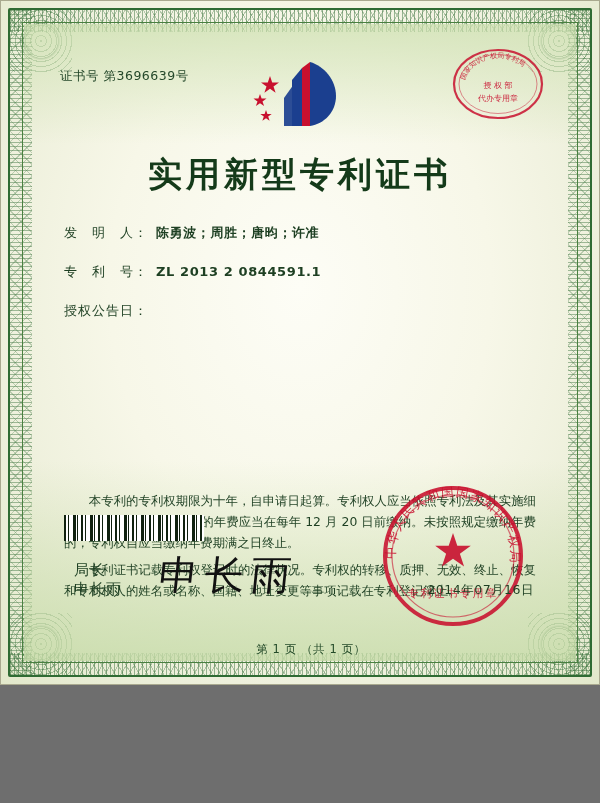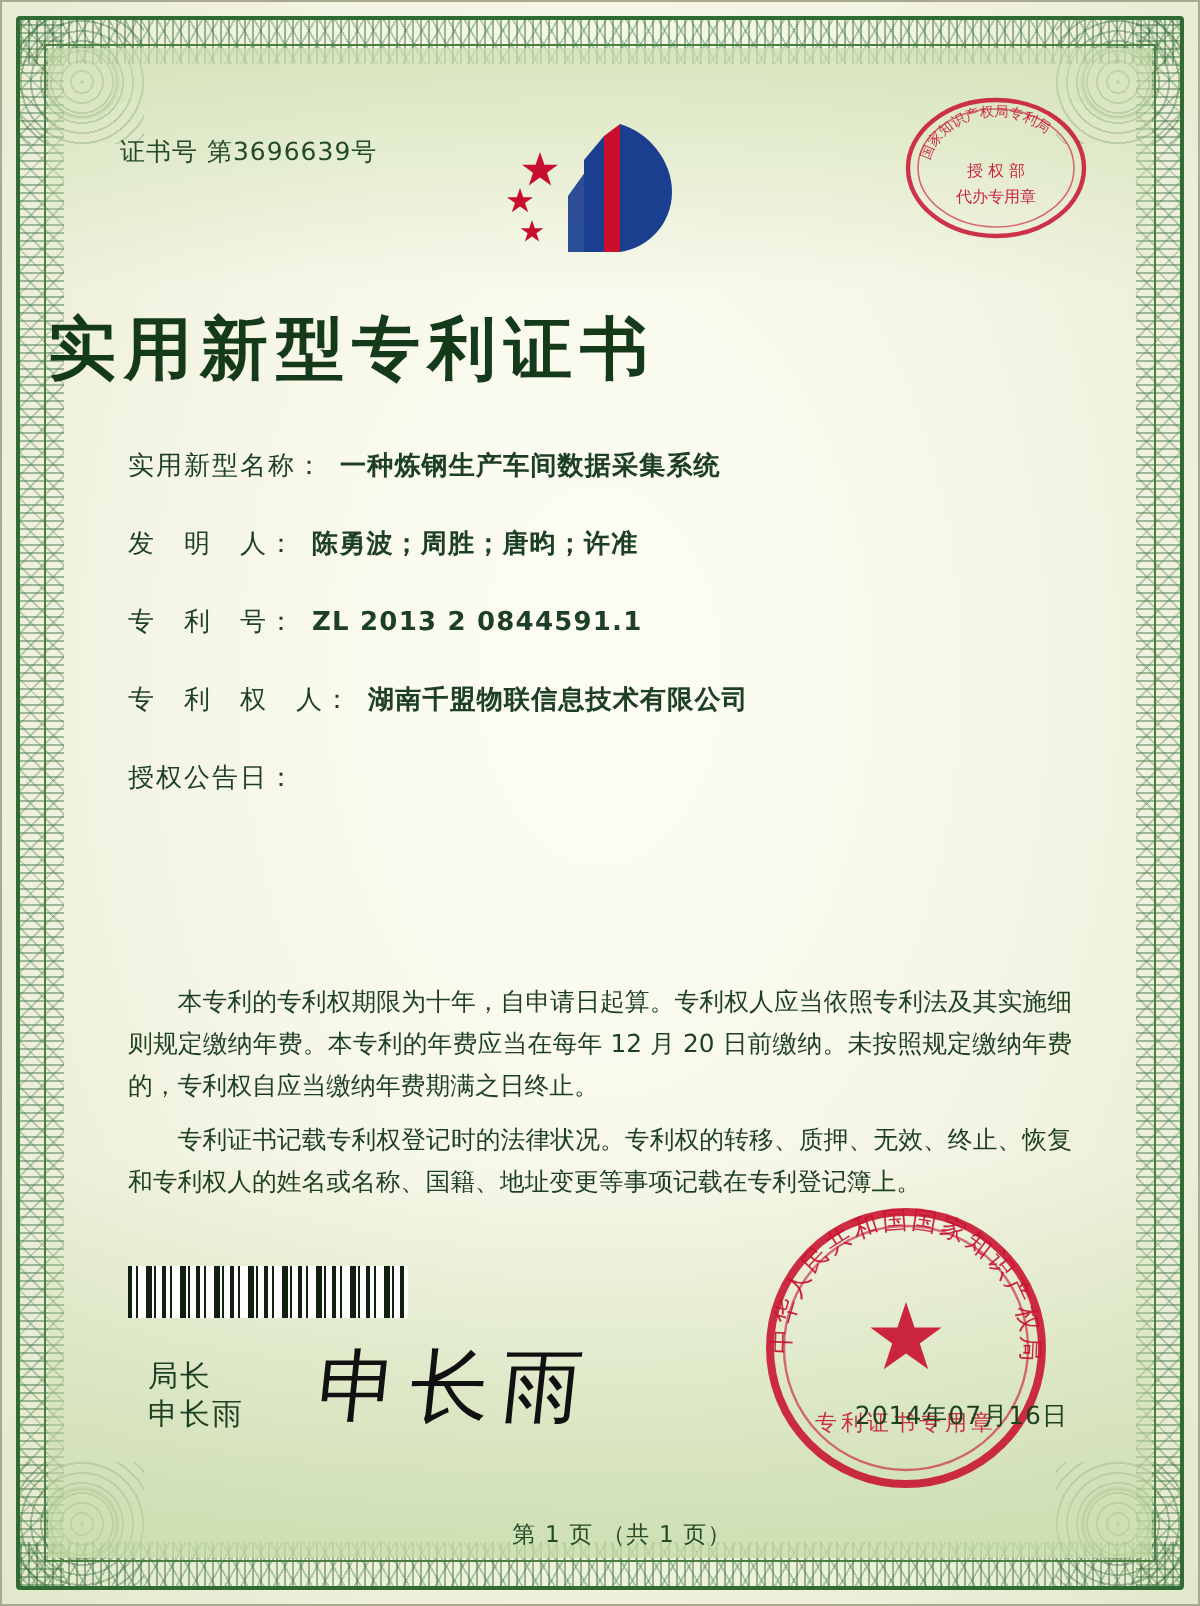--- a/index.html
+++ b/index.html
@@ -6,21 +6,21 @@
     margin: 0;
     padding: 0;
     background: #6e6e6e;
   }
   body {
     font-family: "Liberation Sans", sans-serif;
   }
   .page {
     position: relative;
     width: 600px;
-    height: 803px;
+    height: 685px;
     overflow: hidden;
     background:
       radial-gradient(ellipse at 50% 42%, #fdfdf6 0%, #f7f7e8 45%, #eef0dc 72%, #e2e8cb 100%);
   }
   
   .page::after {
     content: "";
     position: absolute;
     inset: 0;
     border: 1px solid #a9a98f;
@@ -151,21 +151,21 @@
     top: 22px;
     width: 96px;
     height: 76px;
   }
 
   .title {
     position: absolute;
     left: 0;
     right: 0;
     top: 128px;
-    text-align: left;
+    text-align: center;
     font-family: "DejaVu Sans", "Liberation Sans", sans-serif;
     font-weight: bold;
     font-size: 34px;
     letter-spacing: 4px;
     color: #143a19;
   }
 
   .fields {
     position: absolute;
     left: 40px;
@@ -327,34 +327,26 @@
         </text>
         <text x="48" y="42" text-anchor="middle" font-size="8" fill="#c8102e" opacity="0.9" font-family="DejaVu Sans, sans-serif">授 权 部</text>
         <text x="48" y="55" text-anchor="middle" font-size="8" fill="#c8102e" opacity="0.9" font-family="DejaVu Sans, sans-serif">代办专用章</text>
       </svg>
     </div>
 
     <div class="title">实用新型专利证书</div>
 
     <div class="fields">
       <div class="field-row">
-        <span class="field-label">实用新型名称：</span>
-        <span class="field-value bold">一种炼钢生产车间数据采集系统</span>
-      </div>
-      <div class="field-row">
         <span class="field-label">发　明　人：</span>
         <span class="field-value bold">陈勇波；周胜；唐昀；许准</span>
       </div>
       <div class="field-row">
         <span class="field-label">专　利　号：</span>
         <span class="field-value bold">ZL 2013 2 0844591.1</span>
-      </div>
-      <div class="field-row">
-        <span class="field-label">专　利　权　人：</span>
-        <span class="field-value bold">湖南千盟物联信息技术有限公司</span>
       </div>
       <div class="field-row">
         <span class="field-label">授权公告日：</span>
       </div>
     </div>
 
     <div class="paragraphs">
       <p>本专利的专利权期限为十年，自申请日起算。专利权人应当依照专利法及其实施细则规定缴纳年费。本专利的年费应当在每年 12 月 20 日前缴纳。未按照规定缴纳年费的，专利权自应当缴纳年费期满之日终止。</p>
       <p>专利证书记载专利权登记时的法律状况。专利权的转移、质押、无效、终止、恢复和专利权人的姓名或名称、国籍、地址变更等事项记载在专利登记簿上。</p>
     </div>

